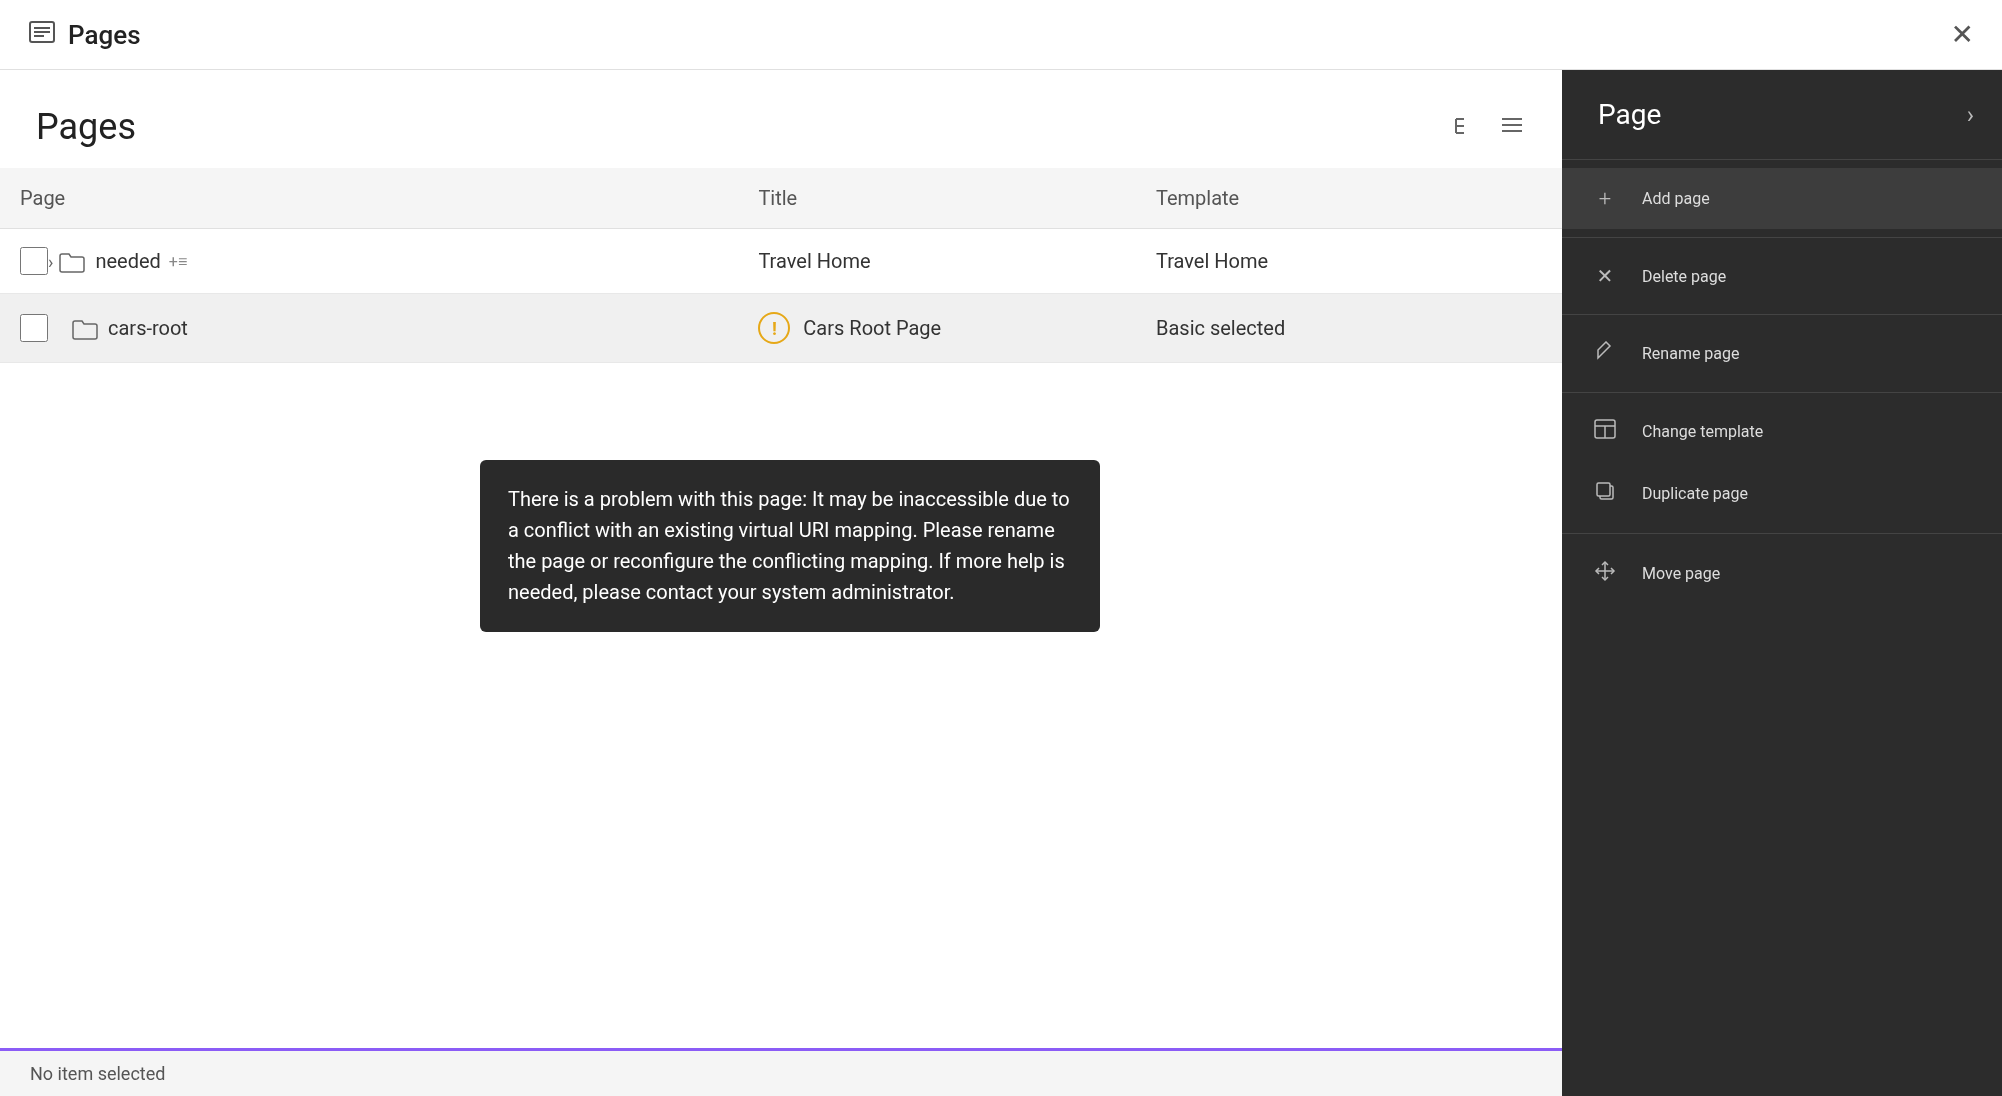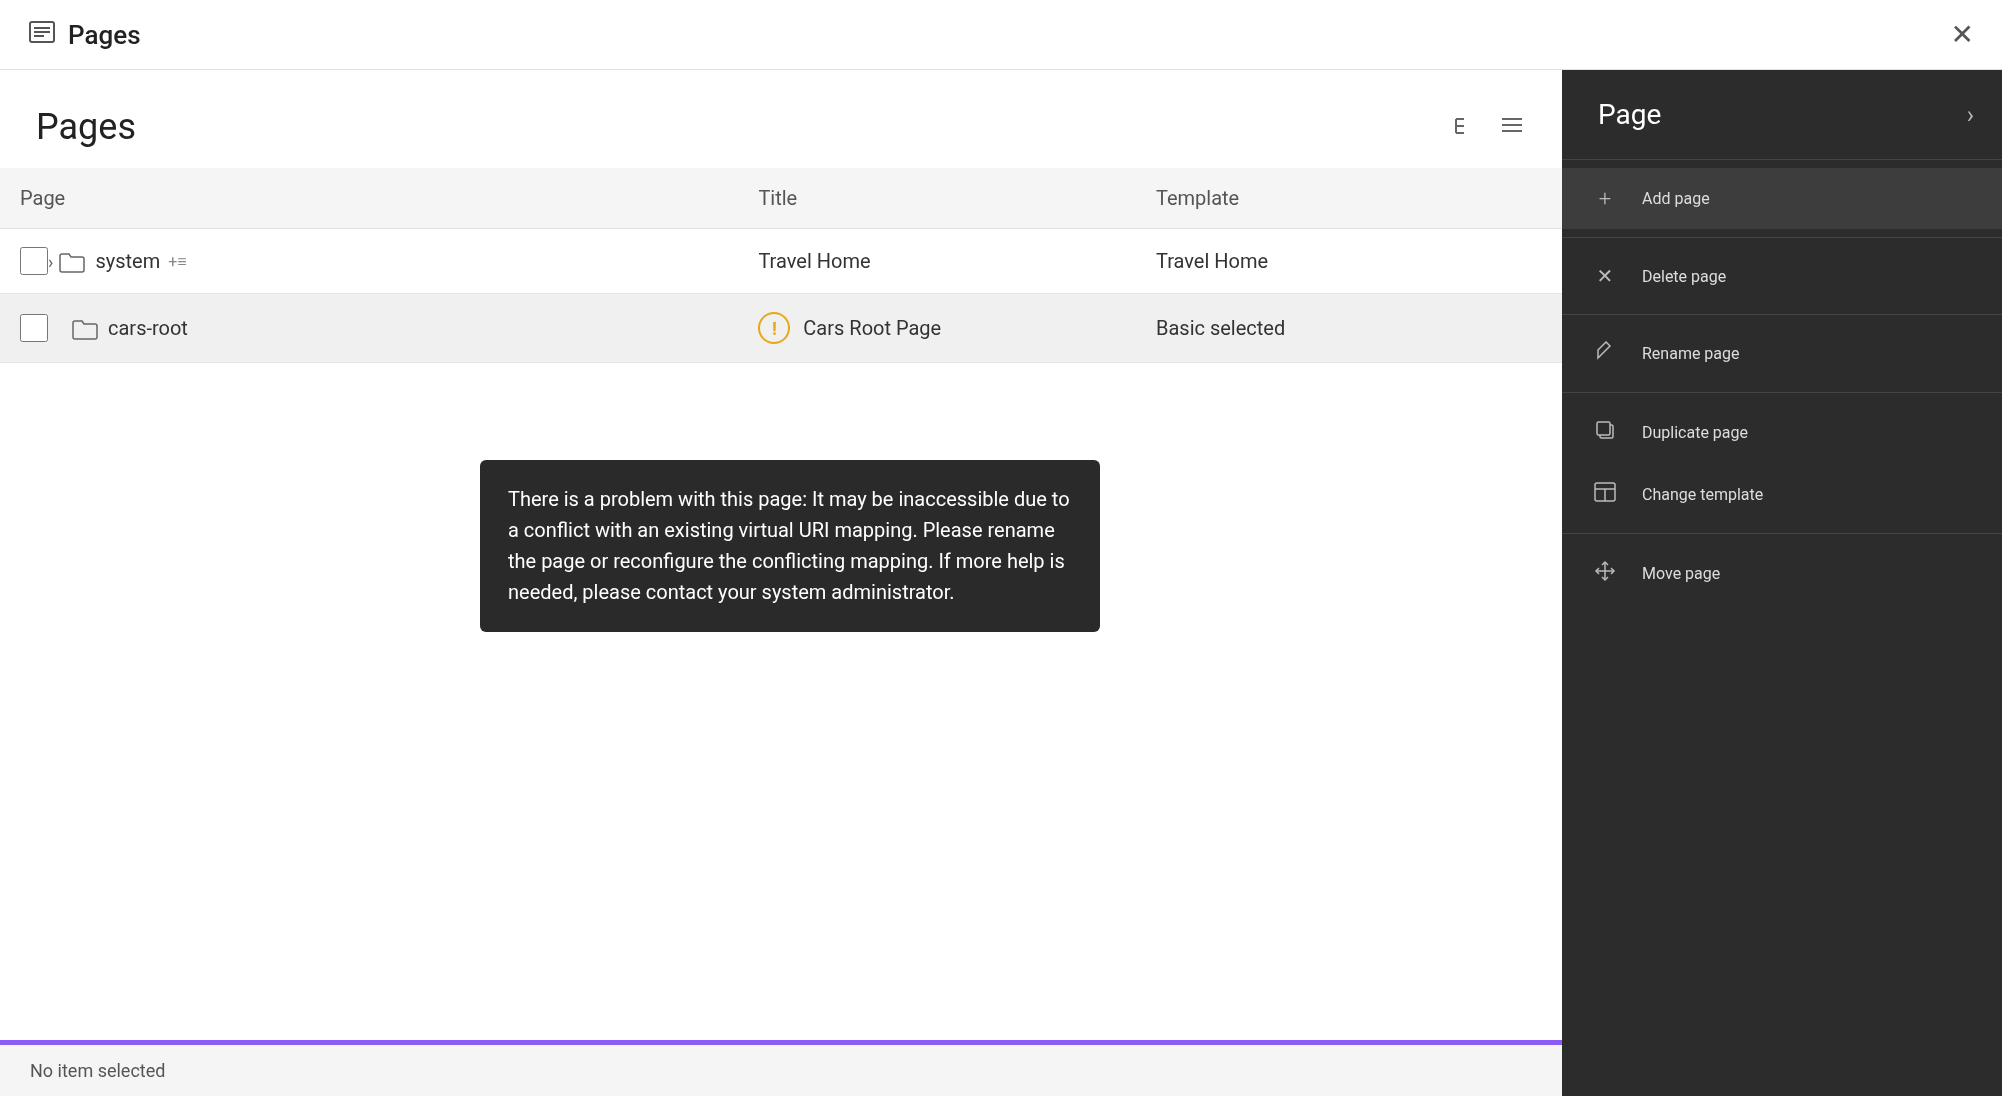--- a/index.html
+++ b/index.html
@@ -173,23 +173,23 @@
       z-index: 100;
       pointer-events: none;
     }
 
     
     .status-bar {
       position: absolute;
       bottom: 0;
       left: 0;
       right: 0;
-      height: 56px;
+      height: 48px;
       background: #f5f5f5;
-      border-top: 5px solid #8b5cf6;
+      border-top: 3px solid #8b5cf6;
       display: flex;
       align-items: center;
       padding: 0 30px;
       font-size: 18px;
       color: #555;
     }
 
     
     .right-panel {
       width: 440px;
@@ -316,21 +316,21 @@
           <tr>
             <td class="col-page">
               <div class="page-name-cell">
                 <input type="checkbox" class="row-checkbox" style="">
                 <span class="row-expander">›</span>
                 <span class="folder-icon">
                   <svg viewBox="0 0 26 22" fill="none" xmlns="http://www.w3.org/2000/svg">
                     <path d="M1 5C1 3.9 1.9 3 3 3H10L12 6H23C24.1 6 25 6.9 25 8V19C25 20.1 24.1 21 23 21H3C1.9 21 1 20.1 1 19V5Z" stroke="#666" stroke-width="1.5" fill="none"></path>
                   </svg>
                 </span>
-                <span>system</span>
+                <span>needed</span>
                 <span class="add-child-btn">+≡</span>
               </div>
             </td>
             <td class="col-title">Travel Home</td>
             <td class="col-template">Travel Home</td>
           </tr>
 
           <tr class="selected-row">
             <td class="col-page">
               <div class="page-name-cell">
@@ -391,37 +391,37 @@
             <path d="M3 17L7 13L15 5L11 1L3 9V17Z" stroke="#bbb" stroke-width="1.5" fill="none"></path>
           </svg>
         </span>
         <span class="menu-item-label">Rename page</span>
       </div>
 
       <div class="menu-divider"></div>
 
       <div class="menu-item">
         <span class="menu-item-icon">
-          <svg width="22" height="22" viewBox="0 0 22 22" fill="none">
-            <rect x="6" y="6" width="13" height="13" rx="1.5" stroke="#bbb" stroke-width="1.5"></rect>
-            <rect x="3" y="3" width="13" height="13" rx="1.5" stroke="#bbb" stroke-width="1.5" fill="#2c2c2c"></rect>
-          </svg>
-        </span>
-        <span class="menu-item-label">Duplicate page</span>
-      </div>
-
-      <div class="menu-item">
-        <span class="menu-item-icon">
           <svg width="22" height="20" viewBox="0 0 22 20" fill="none">
             <rect x="1" y="1" width="20" height="18" rx="2" stroke="#bbb" stroke-width="1.5"></rect>
             <line x1="1" y1="7" x2="21" y2="7" stroke="#bbb" stroke-width="1.5"></line>
             <line x1="11" y1="7" x2="11" y2="19" stroke="#bbb" stroke-width="1.5"></line>
           </svg>
         </span>
         <span class="menu-item-label">Change template</span>
+      </div>
+
+      <div class="menu-item">
+        <span class="menu-item-icon">
+          <svg width="22" height="22" viewBox="0 0 22 22" fill="none">
+            <rect x="6" y="6" width="13" height="13" rx="1.5" stroke="#bbb" stroke-width="1.5"></rect>
+            <rect x="3" y="3" width="13" height="13" rx="1.5" stroke="#bbb" stroke-width="1.5" fill="#2c2c2c"></rect>
+          </svg>
+        </span>
+        <span class="menu-item-label">Duplicate page</span>
       </div>
 
       <div class="menu-divider"></div>
 
       <div class="menu-item">
         <span class="menu-item-icon">
           <svg width="22" height="22" viewBox="0 0 22 22" fill="none">
             <line x1="11" y1="2" x2="11" y2="20" stroke="#bbb" stroke-width="1.5"></line>
             <line x1="2" y1="11" x2="20" y2="11" stroke="#bbb" stroke-width="1.5"></line>
             <polyline points="8,5 11,2 14,5" stroke="#bbb" stroke-width="1.5" fill="none"></polyline>

